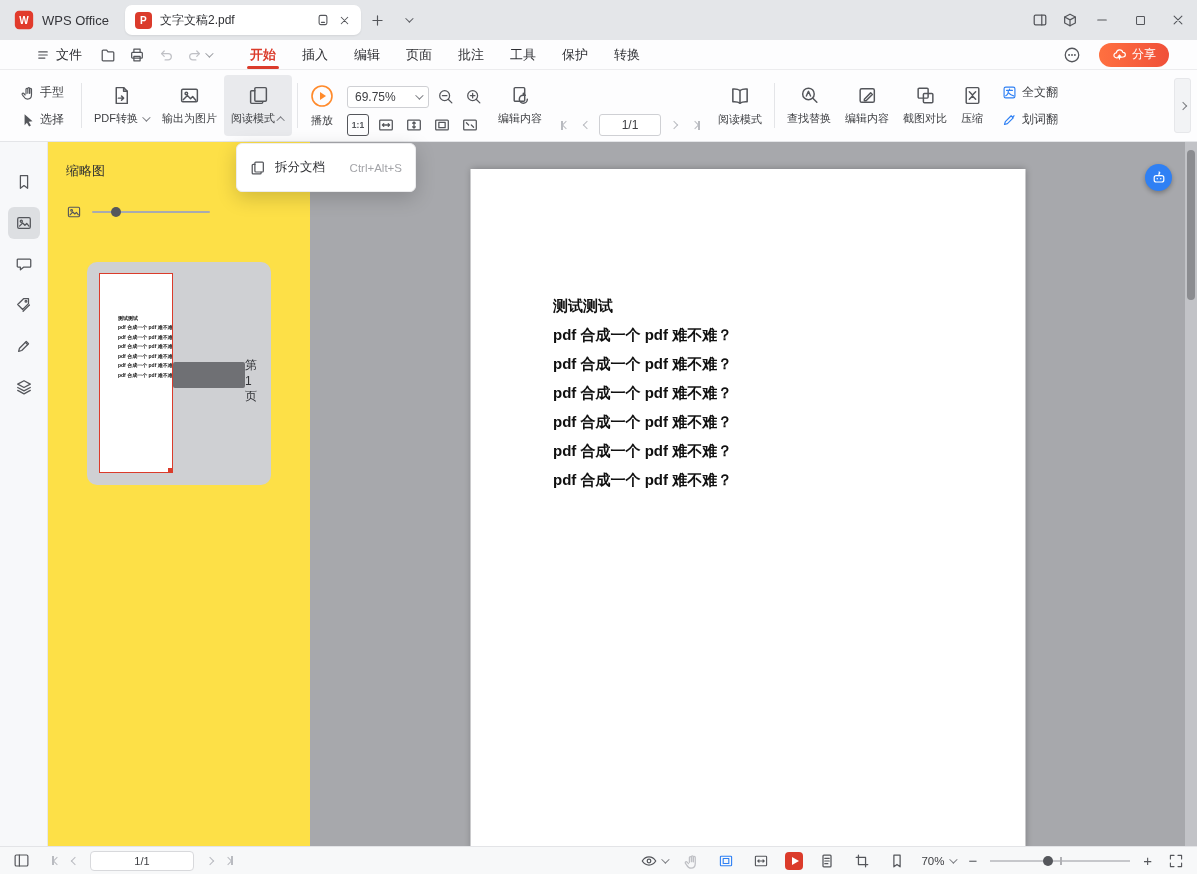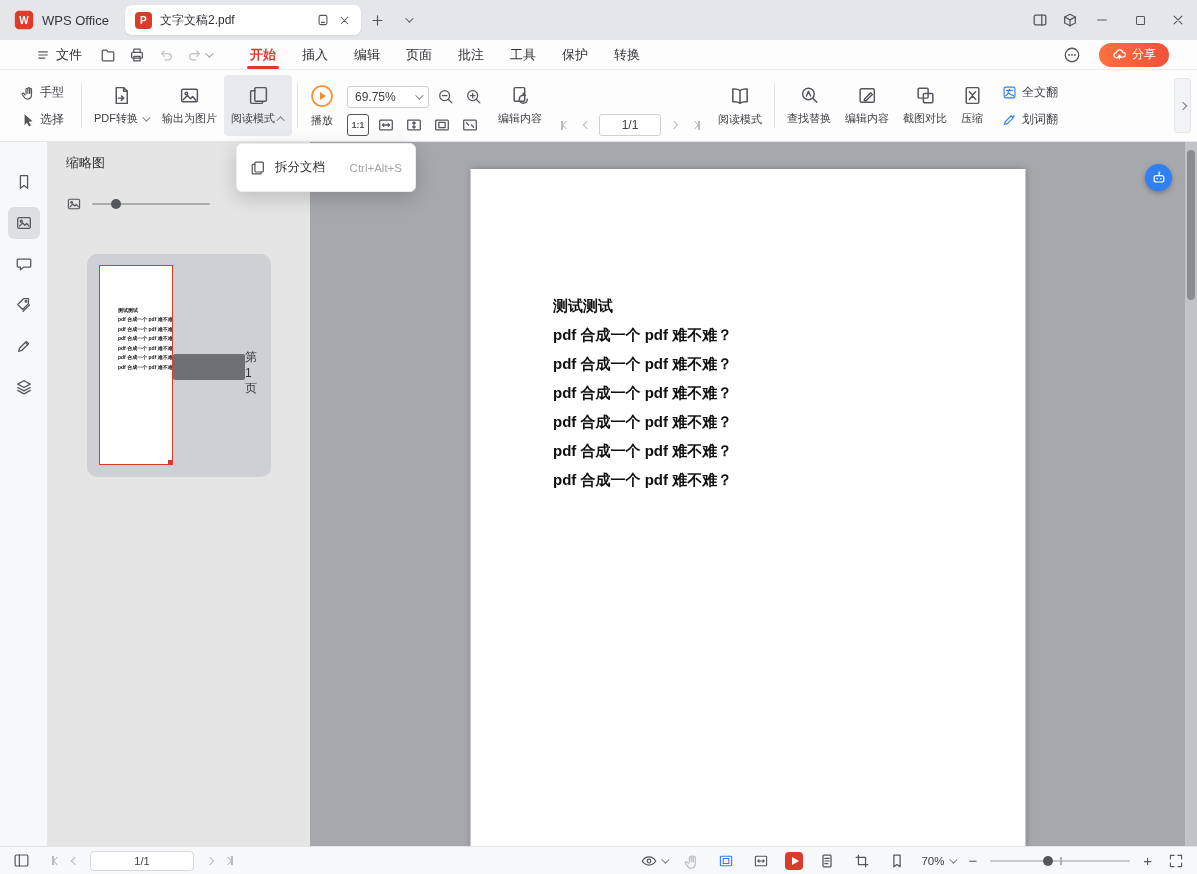--- a/index.html
+++ b/index.html
@@ -68,21 +68,21 @@
 .menu-pop{position:absolute;left:236px;top:143px;width:180px;background:#fff;border:1px solid #ececee;border-radius:6px;box-shadow:0 6px 20px rgba(0,0,0,.18);padding:7px 0;z-index:60}
 .menu-item{display:flex;align-items:center;gap:9px;height:33px;padding:0 13px;font-size:12.5px;color:#2f3034}
 .menu-item .shortcut{margin-left:auto;color:#a3a4a8;font-size:11.5px}
 
 
 .main{flex:1;display:flex;min-height:0}
 .rail{width:48px;background:#f7f8fa;border-right:1px solid #e7e8ea;display:flex;flex-direction:column;align-items:center;padding-top:24px;gap:9px}
 .railbtn{width:32px;height:32px;border-radius:6px;display:flex;align-items:center;justify-content:center}
 .railbtn.sel{background:#dddfe2}
 
-.thumbpanel{width:262px;background:#e5e5e5;padding-top:12px}
+.thumbpanel{width:262px;background:#fde047;padding-top:20px}
 .tp-title{font-size:13px;color:#2e2f33;padding:0 18px}
 .tp-sliderrow{display:flex;align-items:center;gap:10px;padding:0 18px;margin-top:24px}
 .slider{position:relative;width:118px;height:12px}
 .slider .track{position:absolute;left:0;right:0;top:5px;height:2px;background:#a9abaf;border-radius:1px}
 .slider .knob{position:absolute;top:1px;width:10px;height:10px;border-radius:50%;background:#55575c}
 .thumbcard{width:184px;margin:42px auto 0;background:#cfd0d3;border-radius:10px;padding:11px 12px 12px;display:flex;flex-direction:row;align-items:center}
 .minipage{width:160px;height:200px;background:#fff;border:1.5px solid var(--accent-red);overflow:hidden;position:relative}
 .minipage::after{content:"";position:absolute;right:-1px;bottom:-1px;width:5px;height:5px;background:var(--accent-red)}
 .miniscale{width:320px;transform:scale(.5);transform-origin:0 0;padding:78px 0 0 36px;font-weight:700;color:#111}
 .miniscale p{font-size:10px;line-height:19px;white-space:nowrap}

